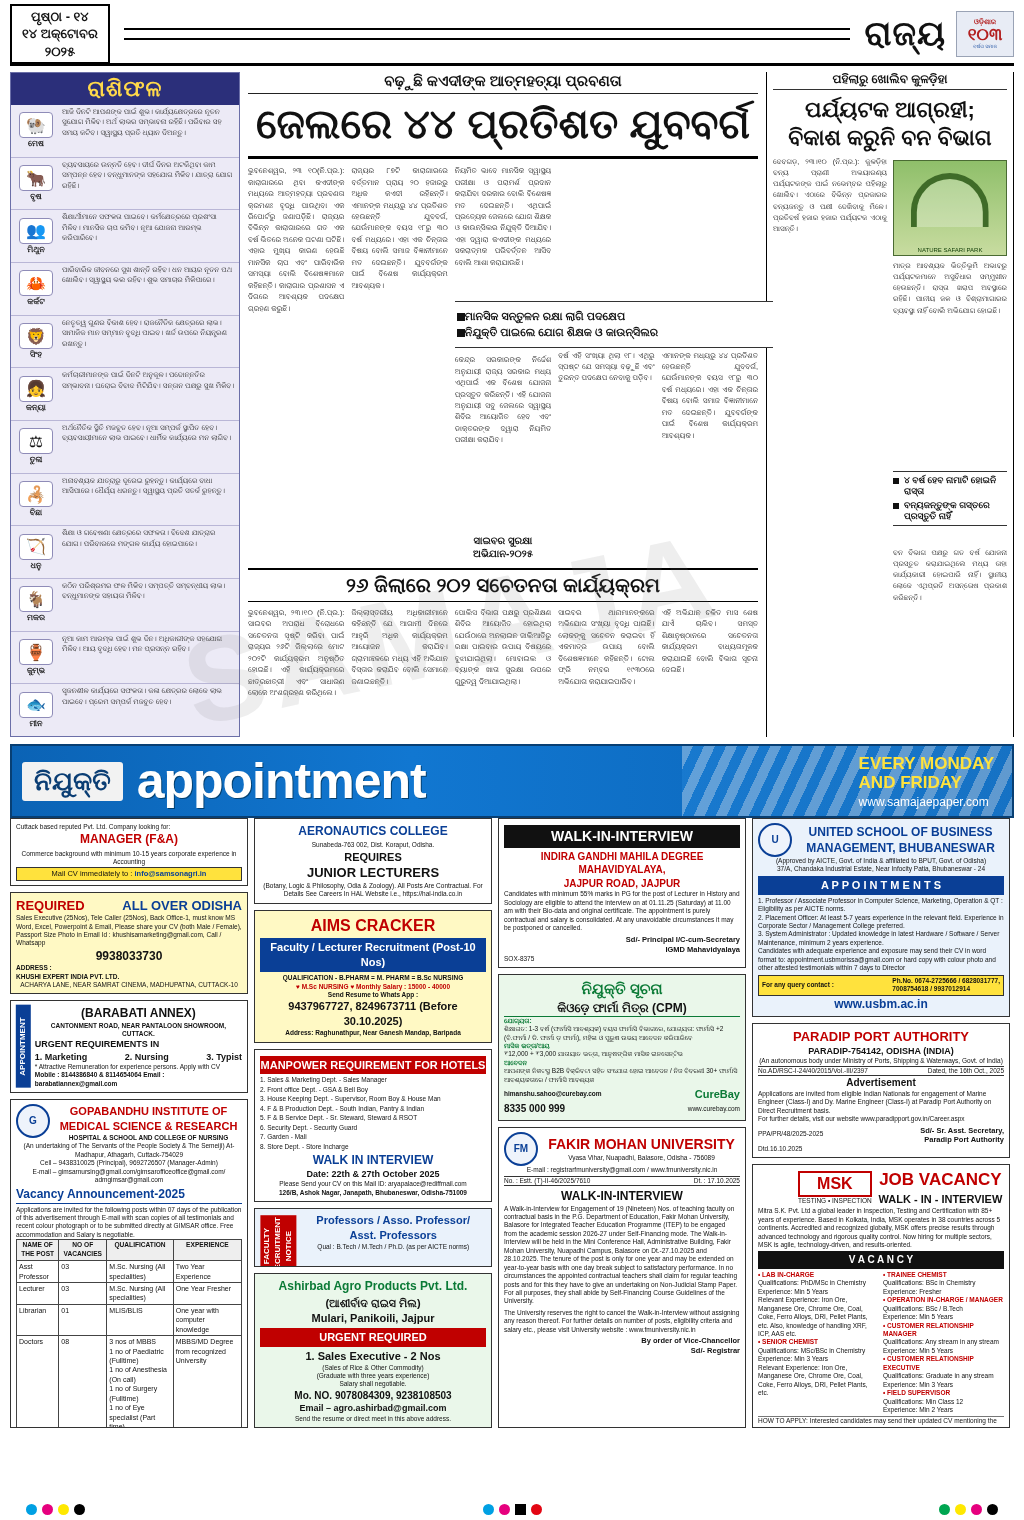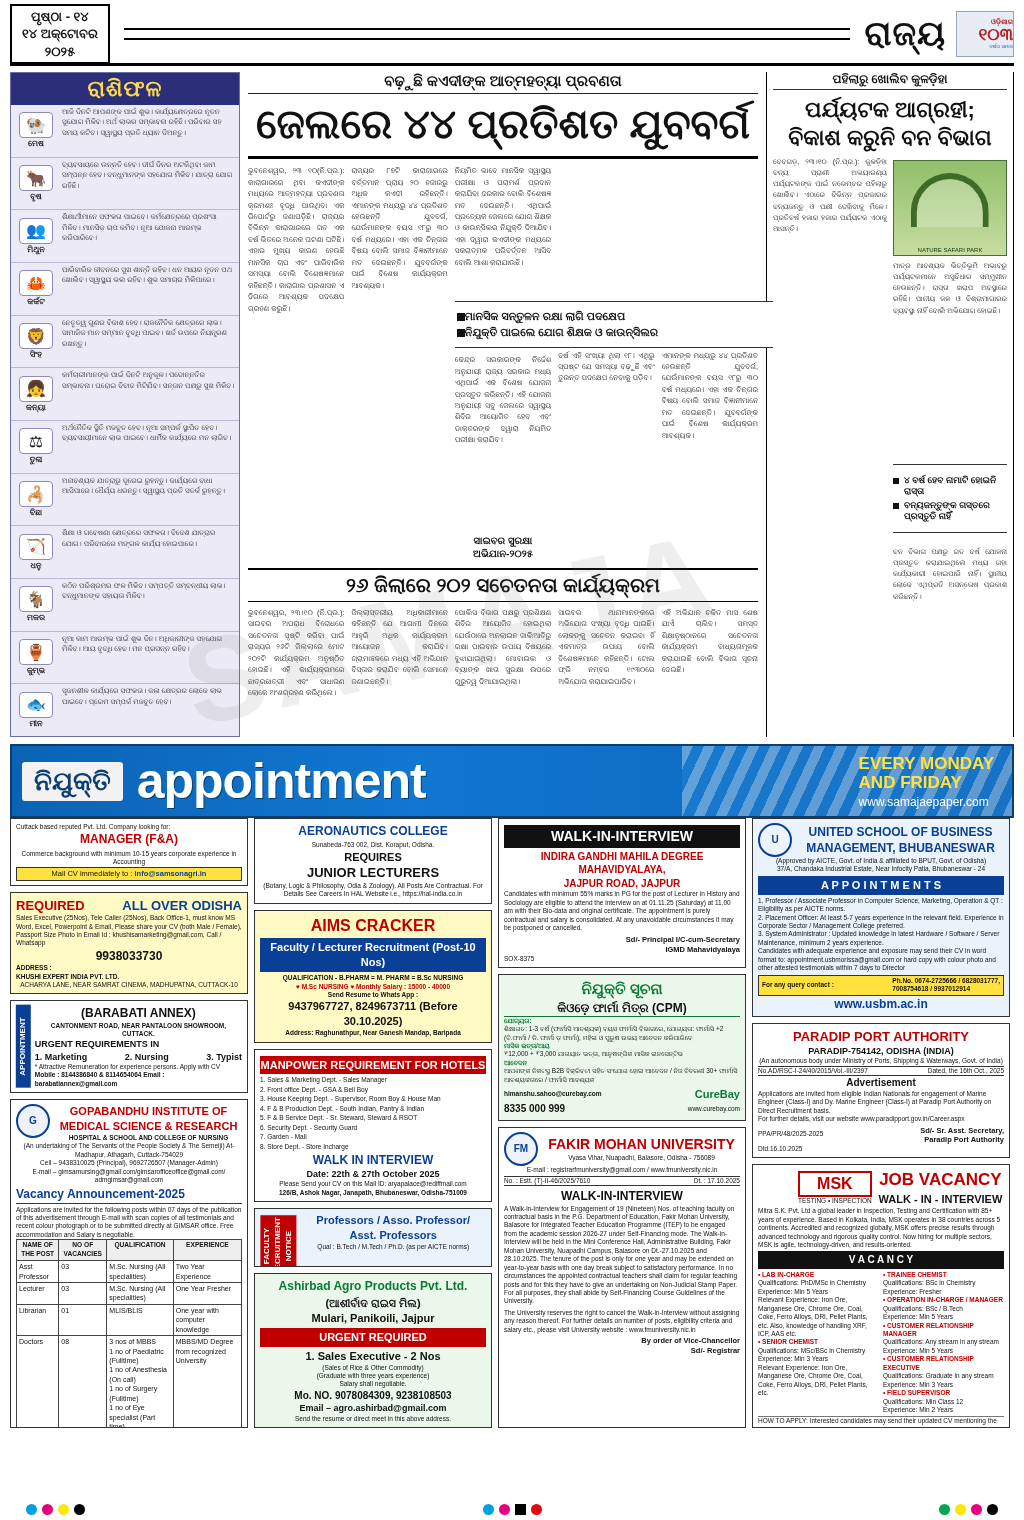--- a/index.html
+++ b/index.html
@@ -13,21 +13,21 @@
     overflow:hidden;
   }
   .page { position:relative; width:1024px; height:1520px; padding:8px 10px; }
 
   
   .masthead { display:flex; align-items:center; justify-content:space-between; height:58px; border-bottom:3px solid #000; padding-bottom:3px;}
   .mast-left { border:2px solid #000; padding:2px 10px; font-size:13px; line-height:1.35; font-weight:bold; text-align:center;}
   .mast-mid { flex:1; height:12px; margin:0 14px; border-top:2px solid #000; border-bottom:2px solid #000;}
   .mast-right { display:flex; align-items:center; gap:10px;}
   .mast-title { font-size:34px; font-weight:bold; letter-spacing:1px;}
-  .logo-box { width:58px; height:46px; background:#e8ecf5; border:1px solid #9aa3b5; display:flex; flex-direction:column; align-items:flex-end; justify-content:center;}
+  .logo-box { width:58px; height:46px; background:#e8ecf5; border:1px solid #9aa3b5; display:flex; flex-direction:column; align-items:center; justify-content:center;}
   .logo-top { font-size:7px; color:#b32020; font-weight:bold;}
   .logo-mid { font-size:17px; font-weight:bold; color:#b32020; line-height:1;}
   .logo-bot { font-size:5px; color:#1b4ea0;}
 
   
   .top-zone { display:flex; gap:8px; margin-top:6px; height:665px;}
   .col-horo { width:230px; border:1px solid #6b6fa8; background:#eceaf6; display:flex; flex-direction:column;}
   .horo-head { background:#2b2f7a; color:#ffd94a; font-size:22px; font-weight:bold; text-align:center; padding:3px 0; letter-spacing:1px;}
   .horo-list { flex:1; display:flex; flex-direction:column;}
   .horo-row { display:flex; border-bottom:1px solid #b9b6d6; flex:1; padding:2px 3px; gap:4px; align-items:stretch;}
@@ -49,21 +49,21 @@
   .small-caption { text-align:center; font-size:10px; font-weight:bold; line-height:1.3; margin:4px 0 2px;}
 
   .col-right { width:248px; border-left:1px solid #000; border-right:1px solid #000; padding:0 6px; display:flex; flex-direction:column;}
   .r-kicker { text-align:center; font-size:12px; font-weight:bold; border-bottom:1px solid #333; padding-bottom:3px;}
   .r-head { text-align:center; font-size:22px; font-weight:bold; line-height:1.25; margin:6px 0 5px;}
   .r-cols { display:flex; gap:6px; flex:1;}
   .r-col { flex:1; font-size:7.2px; line-height:1.55; text-align:justify; color:#2a2a2a;}
   .photo { width:100%; height:96px; background:linear-gradient(#8fbf6a,#c8dca0); border:1px solid #4a6b33; position:relative; margin:4px 0; overflow:hidden;}
   .photo .arch { position:absolute; left:50%; top:12px; transform:translateX(-50%); width:70%; height:54px; border:6px solid #3f6b28; border-bottom:none; border-radius:60px 60px 0 0; background:rgba(255,255,255,.25);}
   .photo .cap { position:absolute; bottom:2px; left:0; right:0; text-align:center; font-size:6px; color:#14400a;}
-  .r-bullets { border-top:1px solid #333; border-bottom:1px solid #333; padding:7px 0; margin:13px 0;}
+  .r-bullets { border-top:1px solid #333; border-bottom:1px solid #333; padding:0 0; margin:21px 0;}
   .r-bullet { font-size:9px; font-weight:bold; display:flex; gap:5px; margin:3px 0;}
   .r-bullet .sq { width:6px; height:6px; background:#111; margin-top:3px; flex:none;}
 
   
   .appt-banner { margin-top:7px; height:74px; background:linear-gradient(90deg,#0b63b5 0%,#1177d1 40%, #0b63b5 100%); border:2px solid #083f73; position:relative; display:flex; align-items:center; overflow:hidden;}
   .appt-banner:before { content:""; position:absolute; right:0; top:0; bottom:0; width:330px; background:repeating-linear-gradient(115deg,#ffffff 0 10px,#2a8de0 10px 20px); opacity:.35;}
   .appt-odia { background:#f2f2f2; color:#0b3e74; font-size:26px; font-weight:bold; padding:4px 12px; margin-left:10px; border-radius:3px; z-index:2;}
   .appt-word { font-size:50px; font-weight:bold; color:#fff; letter-spacing:-1px; margin-left:14px; z-index:2; text-shadow:1px 1px 0 #04406f;}
   .appt-right { margin-left:auto; margin-right:18px; text-align:left; color:#fff; z-index:2;}
   .appt-r1 { font-size:17px; font-weight:bold; color:#ffe23d;}

